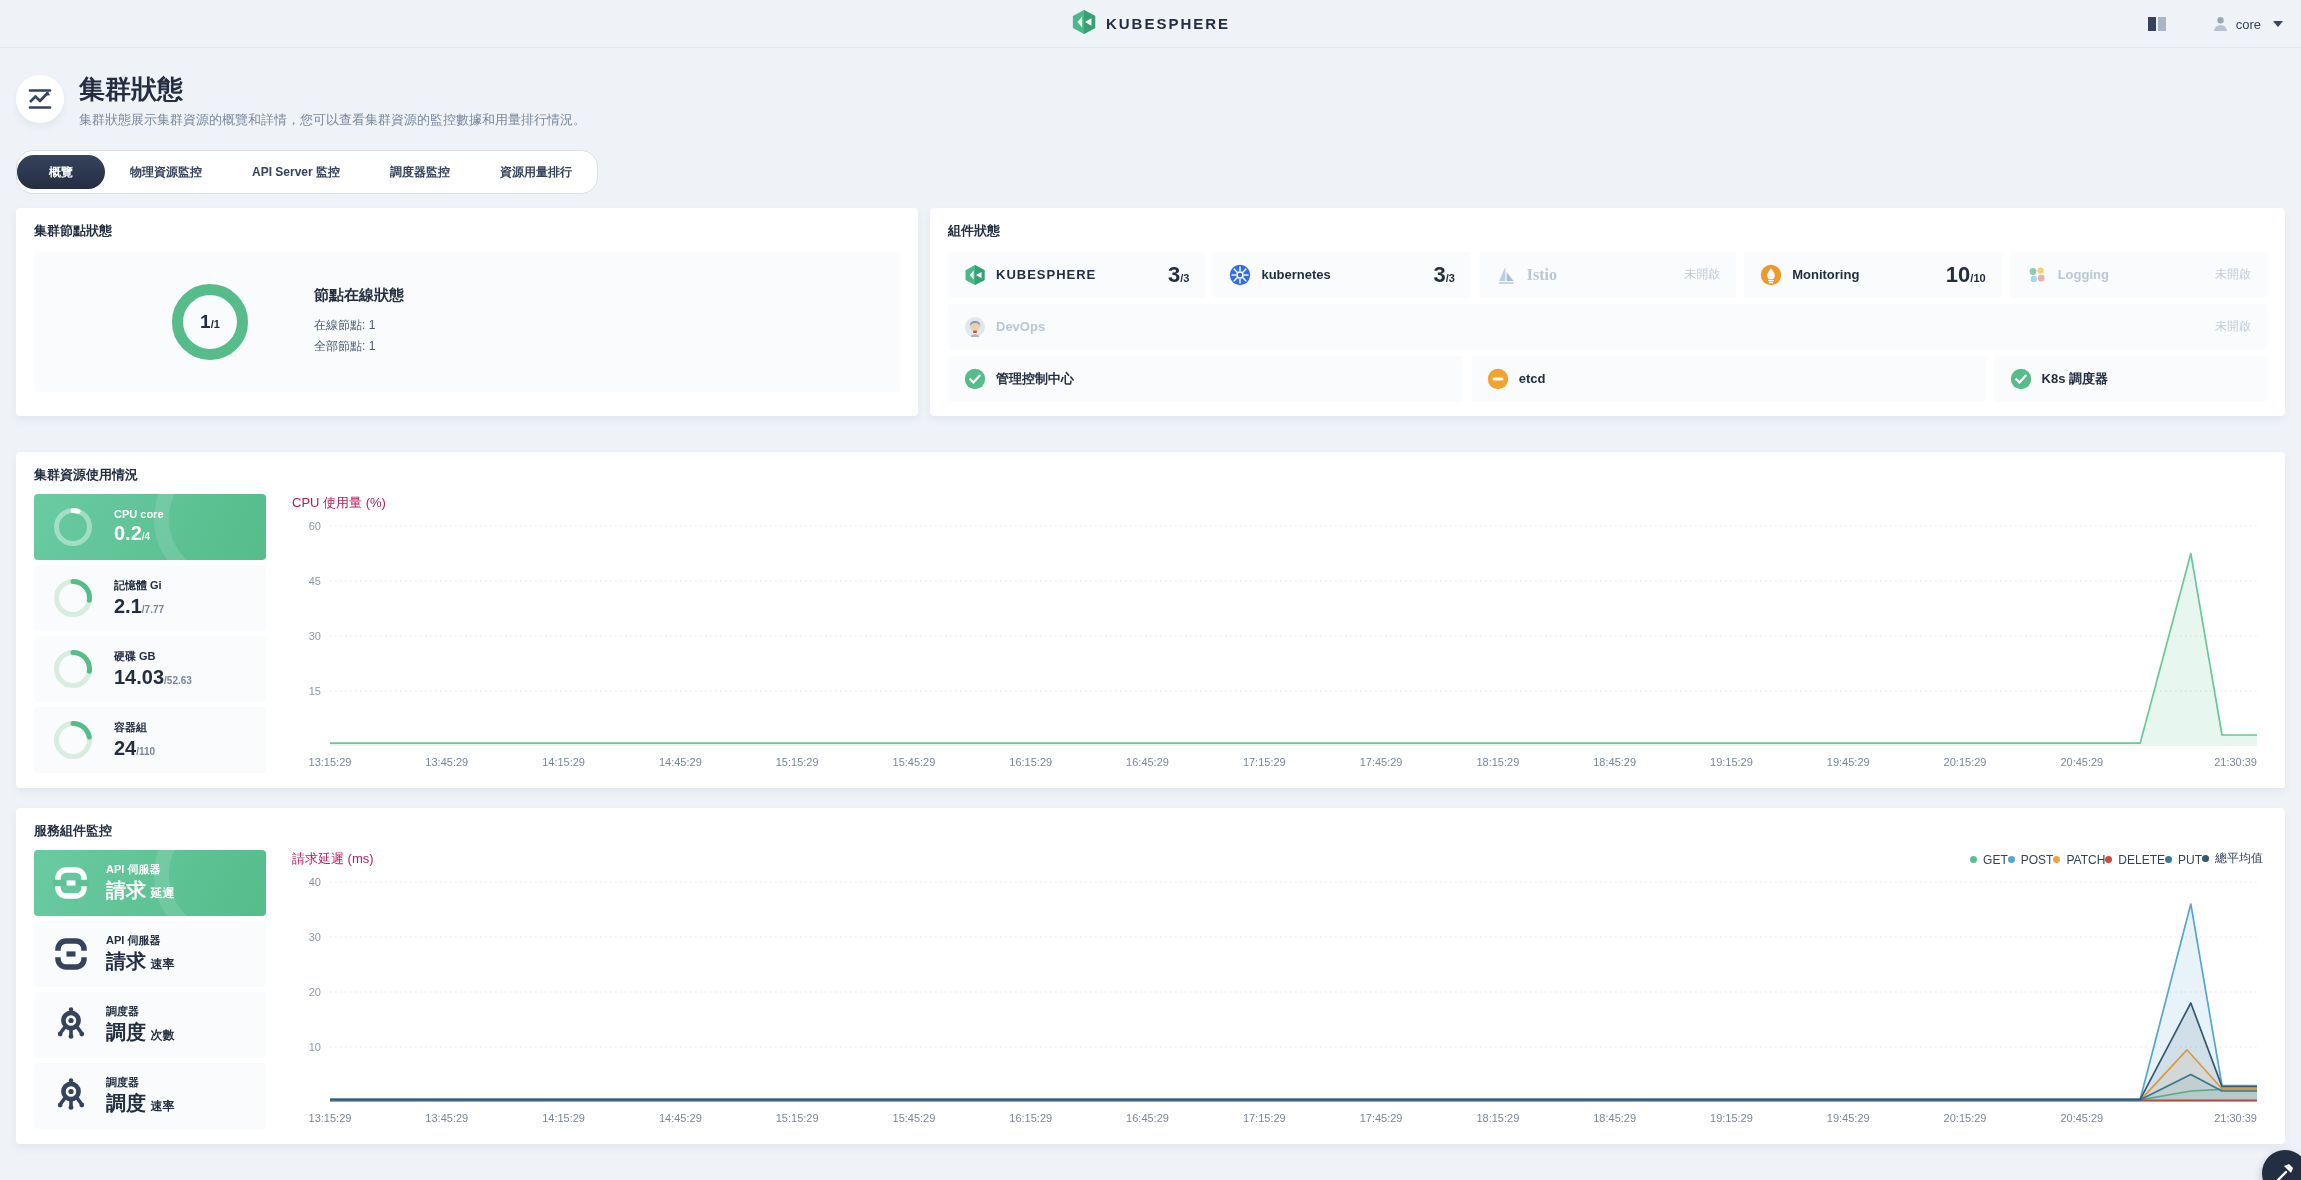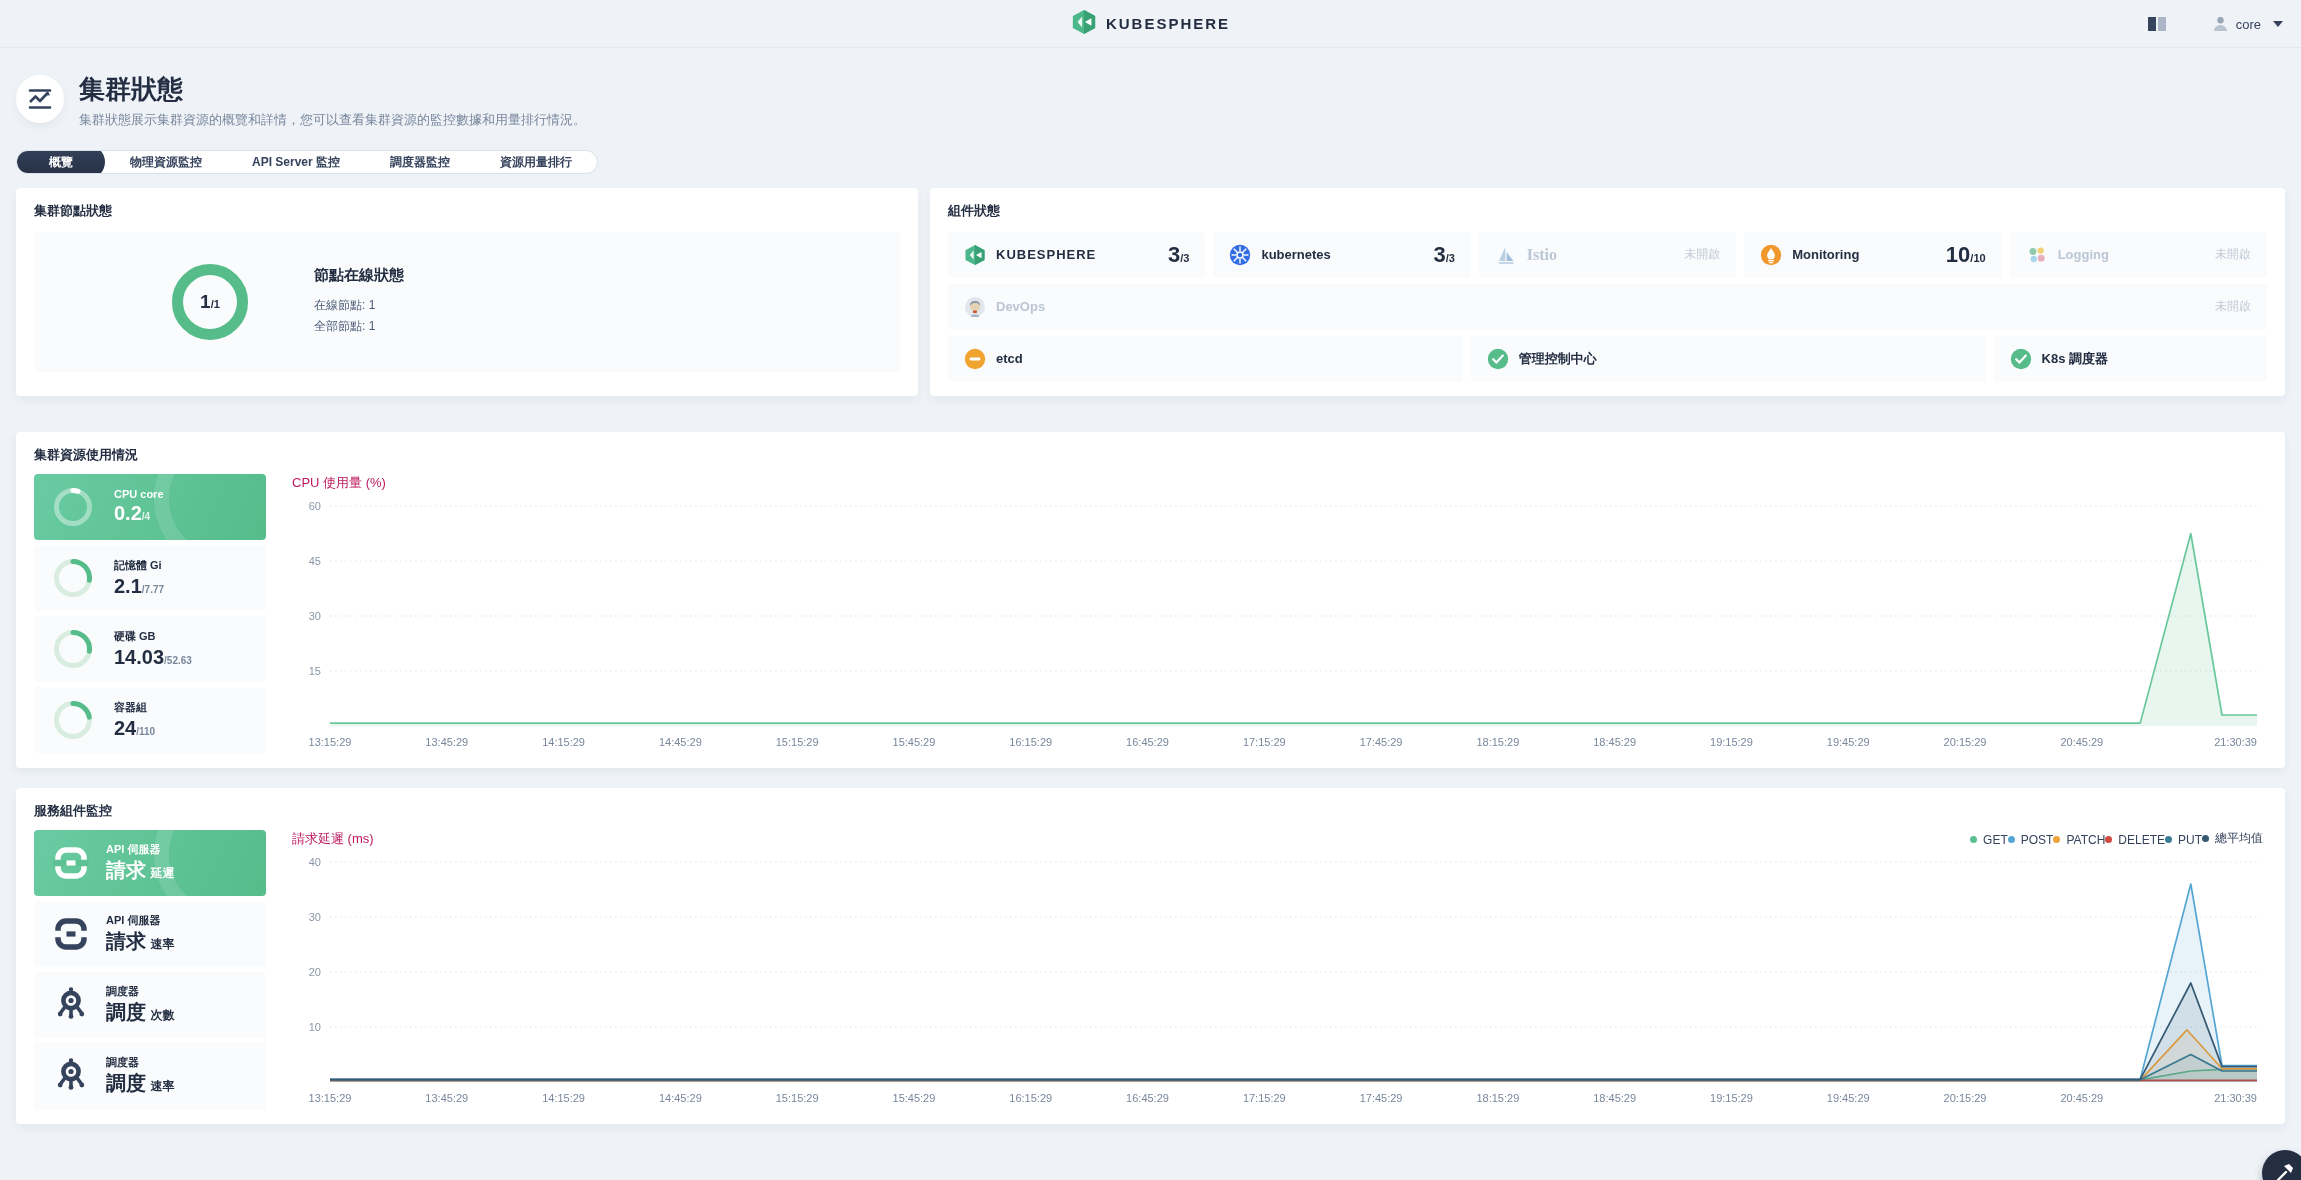--- a/index.html
+++ b/index.html
@@ -21,21 +21,21 @@
            border-top:6px solid #36435c; margin-left:4px; }
   
   .banner { display:flex; gap:15px; margin:27px 12px 0 16px; align-items:flex-start; }
   .banner-icon { width:48px; height:48px; border-radius:50%; background:#fff;
                  display:flex; align-items:center; justify-content:center;
                  box-shadow:0 4px 8px rgba(36,46,66,.06); }
   .banner-title { font-size:26px; font-weight:bold; line-height:1.1; }
   .banner-desc { font-size:13px; color:#79879c; margin-top:7px; }
   
   .tabs { display:inline-flex; background:#fff; border:1px solid #d8e0e9; border-radius:17px;
-          height:24px; align-items:center; margin:21px 0 0 16px; overflow:hidden; }
+          height:44px; align-items:center; margin:21px 0 0 16px; overflow:hidden; }
   .tab { padding:0 25px; height:34px; line-height:34px; font-size:12px; font-weight:bold;
          color:#36435c; border-radius:17px; cursor:pointer; white-space:nowrap; }
   .tab.active { background:linear-gradient(to bottom,#36435c,#242e42); color:#fff; padding:0 32px; }
   
   .section-row { display:flex; gap:12px; margin:14px 16px 0; }
   .panel { background:#fff; border-radius:4px; box-shadow:0 4px 8px rgba(36,46,66,.06);
            padding:14px 18px; }
   .panel-title { font-size:13px; font-weight:bold; color:#242e42; }
   
   #node-panel { width:902px; flex:none; height:208px; }
@@ -260,34 +260,34 @@
               </svg>
             </span>
             <span class="comp-name">DevOps</span>
             <span class="comp-status">未開啟</span>
           </div>
         </div>
         <div class="comp-row">
           <div class="comp-tile" style="flex: 2 1 0px;">
             <span style="display:flex">
               <svg width="22" height="22" viewBox="0 0 22 22" style="display:block">
+                <circle cx="11" cy="11" r="10.2" fill="#55bc8a"></circle>
+                <path d="M6.2 11.2 l3.2 3.4 6.4-7" stroke="#fff" stroke-width="2.2" fill="none" stroke-linecap="round" stroke-linejoin="round"></path>
+              </svg>
+            </span>
+            <span class="comp-name">管理控制中心</span>
+          </div>
+          <div class="comp-tile" style="flex: 2 1 0px;">
+            <span style="display:flex">
+              <svg width="22" height="22" viewBox="0 0 22 22" style="display:block">
                 <circle cx="11" cy="11" r="10.2" fill="#f0a32e"></circle>
                 <rect x="5.5" y="9.6" width="11" height="2.8" rx="1.4" fill="#fff"></rect>
               </svg>
             </span>
             <span class="comp-name">etcd</span>
-          </div>
-          <div class="comp-tile" style="flex: 2 1 0px;">
-            <span style="display:flex">
-              <svg width="22" height="22" viewBox="0 0 22 22" style="display:block">
-                <circle cx="11" cy="11" r="10.2" fill="#55bc8a"></circle>
-                <path d="M6.2 11.2 l3.2 3.4 6.4-7" stroke="#fff" stroke-width="2.2" fill="none" stroke-linecap="round" stroke-linejoin="round"></path>
-              </svg>
-            </span>
-            <span class="comp-name">管理控制中心</span>
           </div>
           <div class="comp-tile" style="flex: 1 1 0px;">
             <span style="display:flex">
               <svg width="22" height="22" viewBox="0 0 22 22" style="display:block">
                 <circle cx="11" cy="11" r="10.2" fill="#55bc8a"></circle>
                 <path d="M6.2 11.2 l3.2 3.4 6.4-7" stroke="#fff" stroke-width="2.2" fill="none" stroke-linecap="round" stroke-linejoin="round"></path>
               </svg>
             </span>
             <span class="comp-name">K8s 調度器</span>
           </div>

